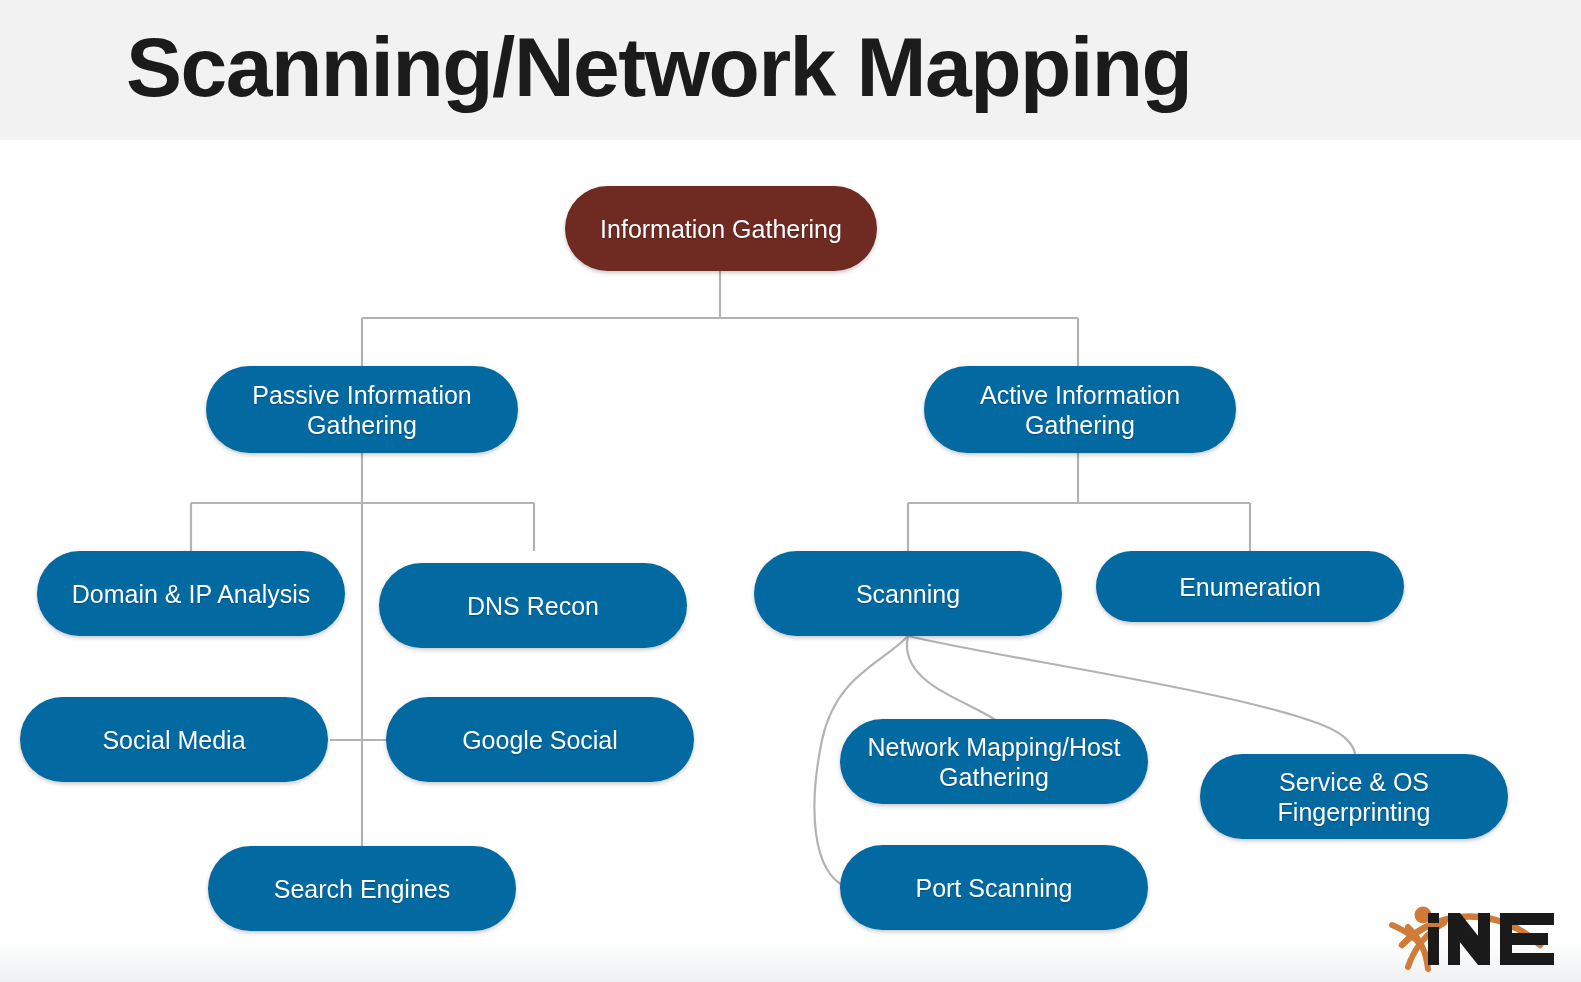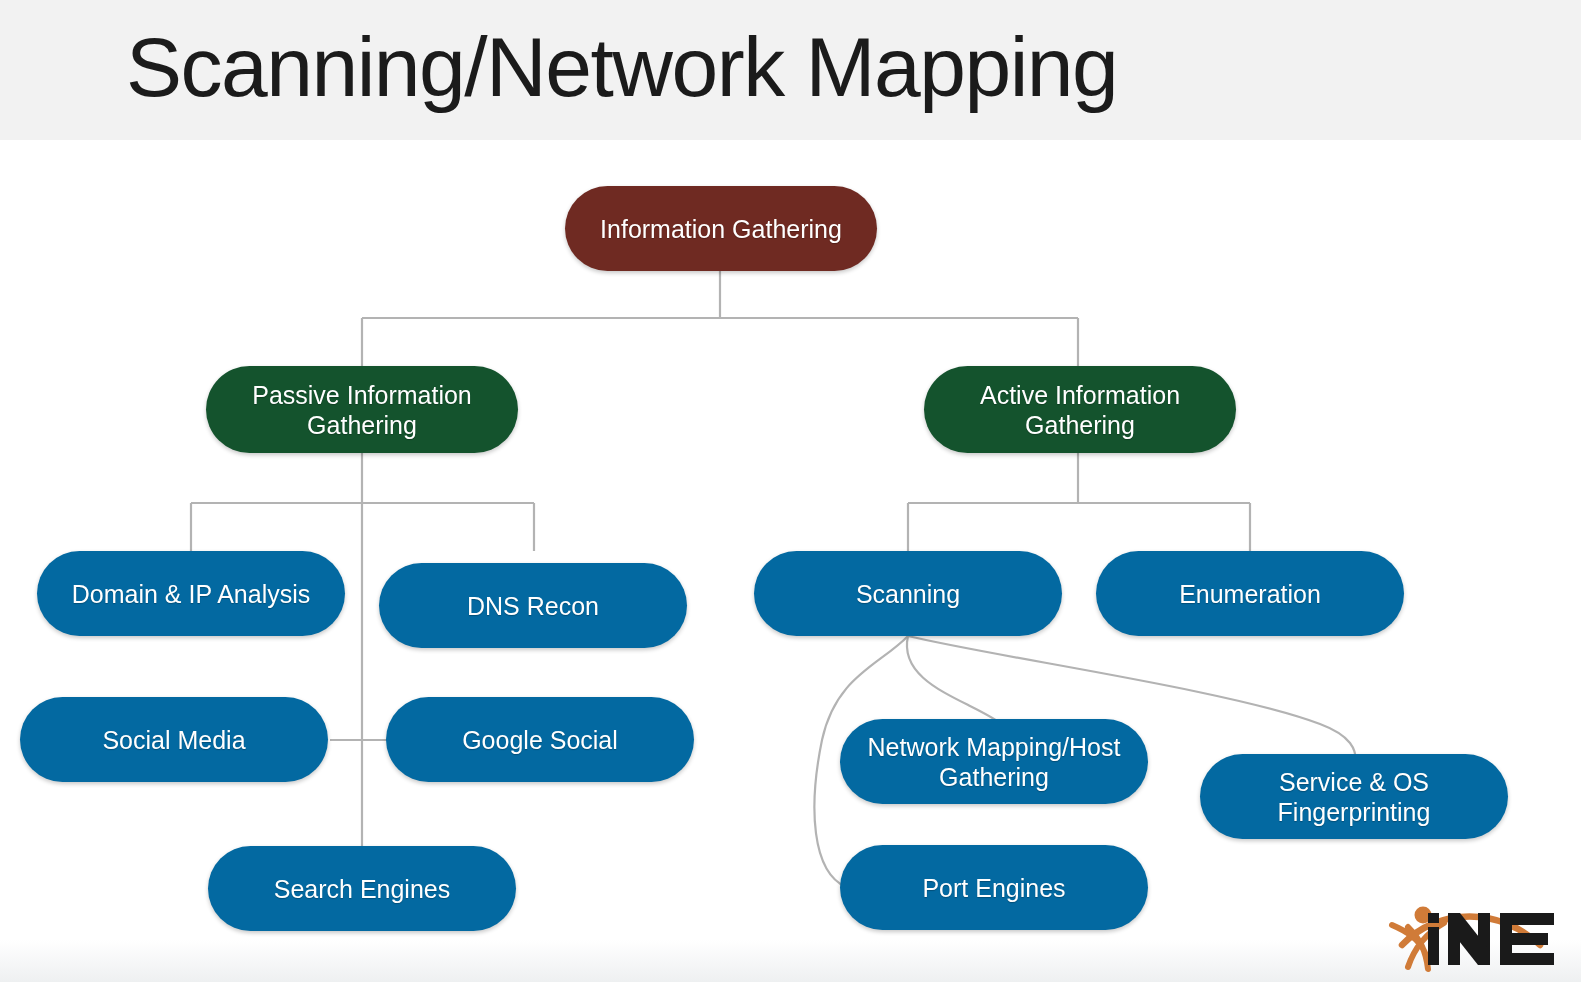--- a/index.html
+++ b/index.html
@@ -29,21 +29,21 @@
   }
   #slide-title {
     position: absolute;
     left: 126px;
     top: 12px;
     width: 1300px;
     height: 110px;
     line-height: 110px;
     font-family: "Liberation Sans", sans-serif;
     font-size: 84px;
-    font-weight: normal;
+    font-weight: bold;
     letter-spacing: -1.5px;
     color: #1b1b1b;
     white-space: nowrap;
   }
 
   
   #footer-band {
     position: absolute;
     left: 0;
     bottom: 0;
@@ -74,21 +74,21 @@
     font-family: "Liberation Sans", sans-serif;
     font-size: 25px;
     font-weight: normal;
     line-height: 1.2;
     border-radius: 999px;
     padding: 4px 14px;
     box-shadow: 0 2px 4px rgba(0,0,0,0.22);
     text-shadow: 0 1px 1px rgba(0,0,0,0.25);
   }
   .node.root      { background: #6f2a22; justify-content: center; }
-  .node.level2    { background: #14532d; }
+  .node.level2    { background: #0369a1; }
   .node.level3    { background: #0369a1; }
 
   
   #ine-logo {
     position: absolute;
     left: 1368px;
     top: 893px;
     width: 200px;
     height: 84px;
   }
@@ -150,30 +150,30 @@
   </div>
 
   <div class="node level3" style="left:208px; top:846px; width:308px; height:85px;">
     <span>Search Engines</span>
   </div>
 
   <div class="node level3" style="left:754px; top:551px; width:308px; height:85px;">
     <span>Scanning</span>
   </div>
 
-  <div class="node level3" style="left:1096px; top:551px; width:308px; height:85px;">
+  <div class="node level3" style="left:1096px; top:551px; width:308px; height:71px;">
     <span>Enumeration</span>
   </div>
 
   <div class="node level3" style="left:840px; top:719px; width:308px; height:85px;">
     <span>Network Mapping/Host Gathering</span>
   </div>
 
   <div class="node level3" style="left:840px; top:845px; width:308px; height:85px;">
-    <span>Port Engines</span>
+    <span>Port Scanning</span>
   </div>
 
   <div class="node level3" style="left:1200px; top:754px; width:308px; height:85px;">
     <span>Service &amp; OS Fingerprinting</span>
   </div>
 
   <div id="footer-band"></div>
 
   <svg id="ine-logo" viewBox="0 0 200 84" xmlns="http://www.w3.org/2000/svg">
 

